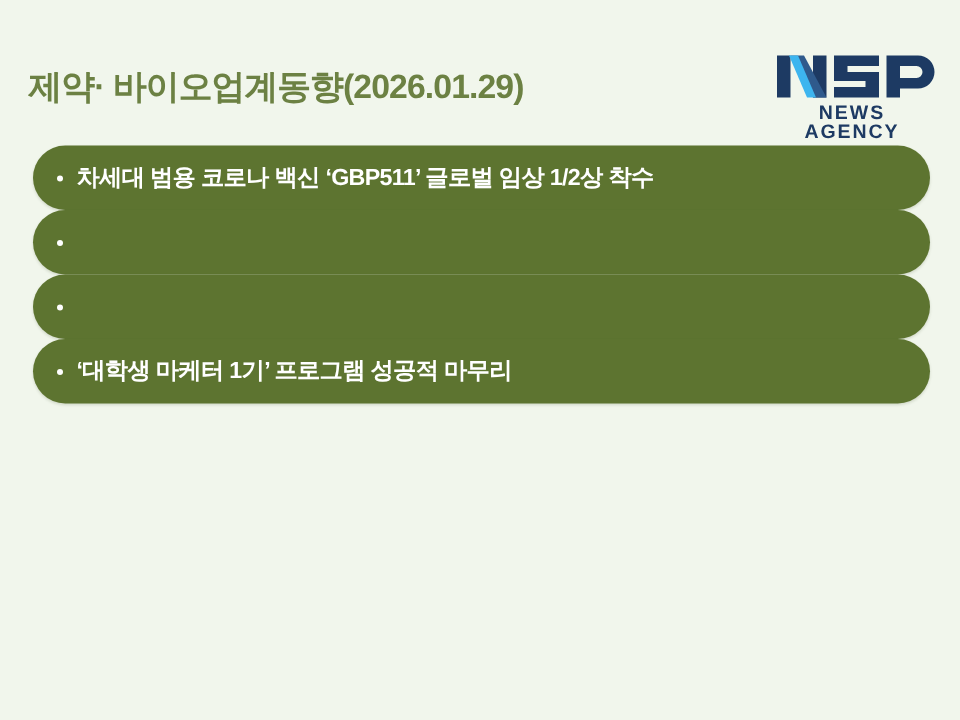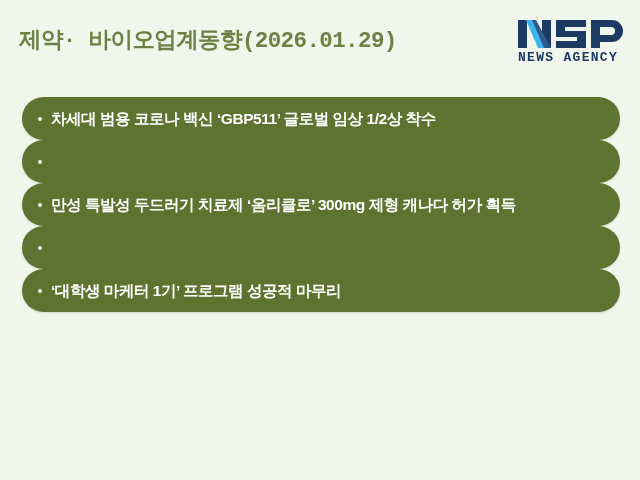--- a/index.html
+++ b/index.html
@@ -19,24 +19,23 @@
     position: relative;
     width: 640px;
     height: 480px;
     box-sizing: border-box;
   }
 
   
   .header {
     position: absolute;
     left: 0;
-    top: 0;
+    top: 17px;
     width: 517px;
     height: 88px;
-    font-family: Liberation Mono, monospace;
   }
 
   .slide-title {
     position: absolute;
     left: 19px;
     top: 29px;
     font-size: 22.5px;
     font-weight: bold;
     color: #6c8143;
     letter-spacing: -0.6px;
@@ -143,24 +142,20 @@
 
     <div class="pill">
       <span class="pill-bullet"></span>
       <span class="pill-text">차세대 범용 코로나 백신 ‘GBP511’ 글로벌 임상 1/2상 착수</span>
     </div>
 
     <div class="pill">
       <span class="pill-bullet"></span>
     </div>
 
-    <div class="pill">
-      <span class="pill-bullet"></span>
-      <span class="pill-text">만성 특발성 두드러기 치료제 ‘옴리클로’ 300mg 제형 캐나다 허가 획득</span>
-    </div>
 
     <div class="pill">
       <span class="pill-bullet"></span>
     </div>
 
     <div class="pill">
       <span class="pill-bullet"></span>
       <span class="pill-text">‘대학생 마케터 1기’ 프로그램 성공적 마무리</span>
     </div>
 

